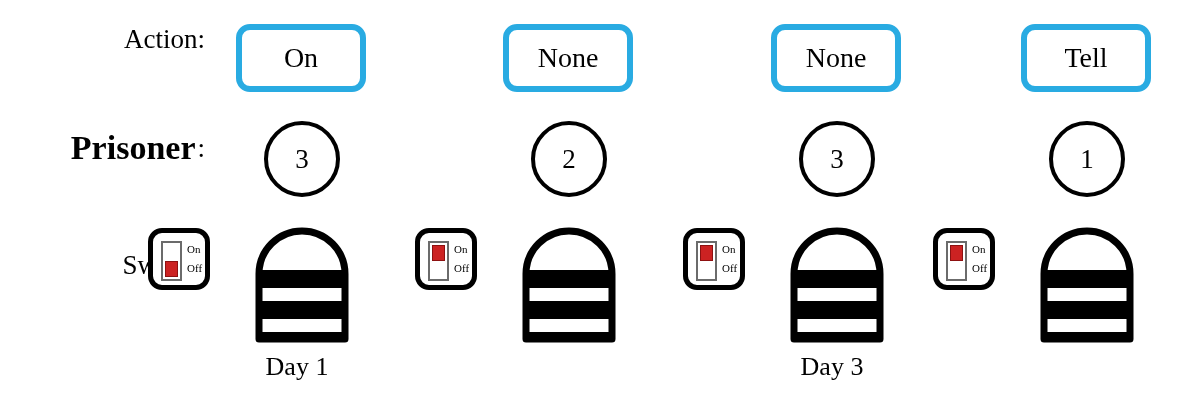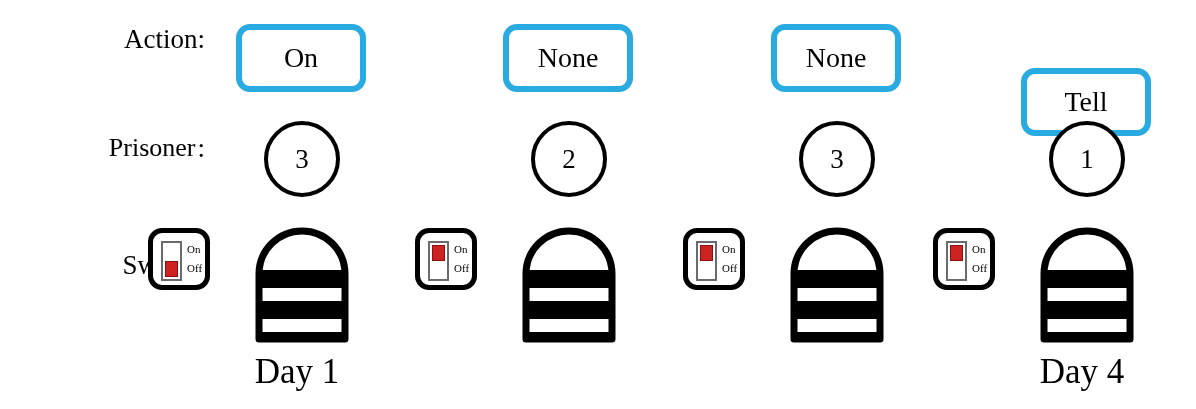--- a/index.html
+++ b/index.html
@@ -23,21 +23,21 @@
   }
   #label-action{left:0;top:24px;width:205px;}
   #label-switch{left:0;top:250px;width:205px;}
 
   #label-prisoner{
     position:absolute;
     left:0;top:133px;width:205px;
     display:flex;align-items:center;justify-content:flex-end;
   }
   #label-prisoner .two-line{
-    font-size:26px;line-height:30px;text-align:center;
+    font-size:34px;line-height:30px;text-align:center;font-weight:bold;
   }
   #label-prisoner .colon{
     font-size:27px;line-height:30px;margin-left:2px;
   }
 
   
   .col{position:absolute;top:0;width:270px;height:409px;}
   .col-0{left:170px;}
   .col-1{left:437px;}
   .col-2{left:705px;}
@@ -120,21 +120,21 @@
     color:#000;
   }
 
   
   .day-caption{
     position:absolute;
     left:47px;top:352px;
     width:160px;
     text-align:center;
     font-family:"Liberation Serif", serif;
-    font-size:35px;
+    font-size:26px;
     color:#000;
     white-space:nowrap;
   }
 </style>
 </head>
 <body>
 
 <div id="stage">
 
   <div class="row-label" id="label-action">Action:</div>
@@ -233,25 +233,26 @@
     <div class="switch">
       <div class="switch-track">
         <div class="switch-knob pos-on" style="background: rgb(204, 34, 34);"></div>
       </div>
       <div class="switch-labels">
         <div>On</div>
         <div>Off</div>
       </div>
     </div>
 
+    <div class="day-caption">Day 3</div>
   </div>
 
   <div class="col col-3">
 
-    <div class="action-box" style="border-color: rgb(41, 171, 226); margin-top: 44px;">
+    <div class="action-box" style="border-color: rgb(41, 171, 226);">
       <span>Tell</span>
     </div>
 
     <div class="head">
       <span>1</span>
     </div>
 
     <div class="body-wrap">
       <svg width="96" height="118" viewBox="0 0 96 118" xmlns="http://www.w3.org/2000/svg">
         <path d="M5 113 L5 48 A43 43 0 0 1 91 48 L91 113 Z" fill="#ffffff" stroke="#000000" stroke-width="7" stroke-linejoin="round"></path>
@@ -264,16 +265,15 @@
     <div class="switch">
       <div class="switch-track">
         <div class="switch-knob pos-on" style="background: rgb(204, 34, 34);"></div>
       </div>
       <div class="switch-labels">
         <div>On</div>
         <div>Off</div>
       </div>
     </div>
 
-    <div class="day-caption">Day 4</div>
   </div>
 
 </div>
 
 </body></html>

